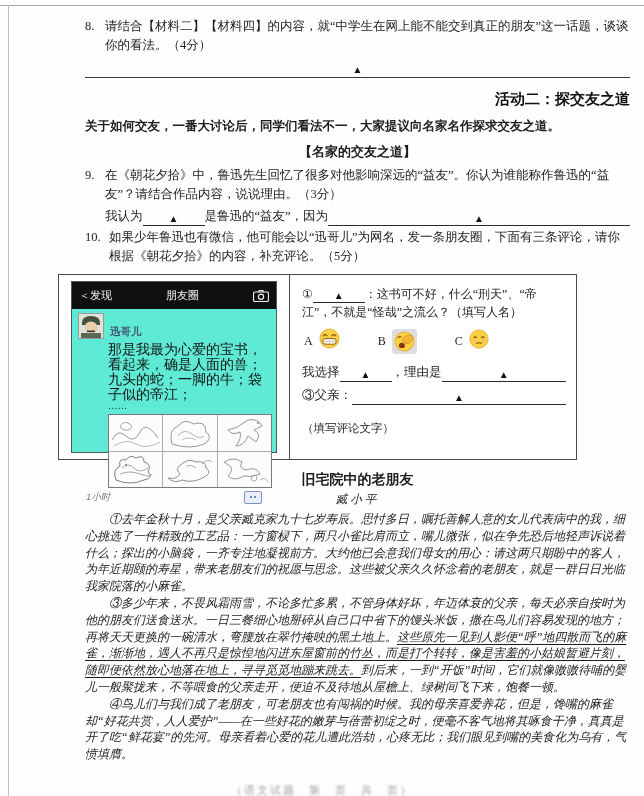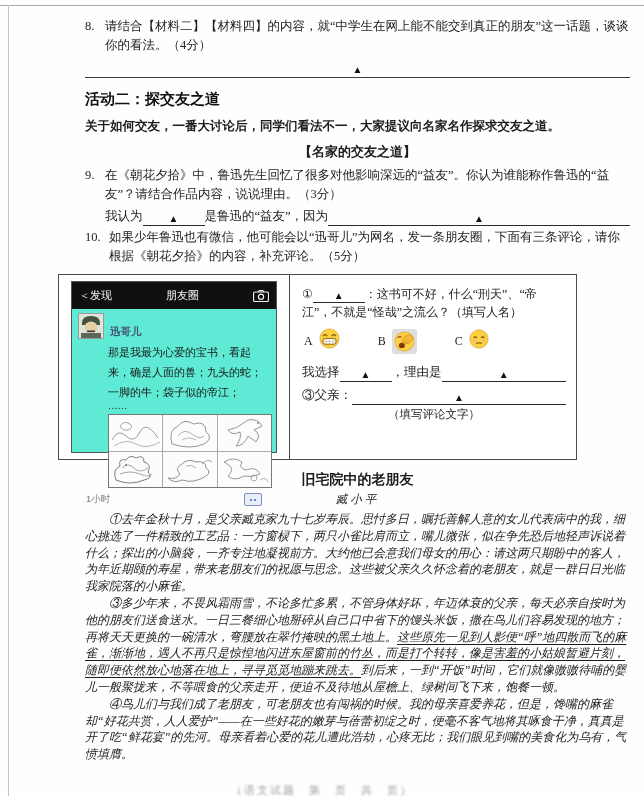--- a/index.html
+++ b/index.html
@@ -12,21 +12,21 @@
   .content{position:absolute;left:85px;top:17px;width:545px;}
 
   
   .q-row{display:flex;font-size:12.5px;line-height:19px;}
   .q-num{flex:0 0 20px;}
   .q-text{flex:1;}
 
   .ans-line{margin:7px 0 4px 0;border-bottom:1.4px solid #3a3a3a;text-align:center;
             font-size:10px;line-height:15px;color:#111;}
 
-  .h-activity{margin:12px 0 8px 0;text-align:left;font-family:"Liberation Sans","DejaVu Sans",sans-serif;
+  .h-activity{margin:12px 0 8px 0;text-align:right;font-family:"Liberation Sans","DejaVu Sans",sans-serif;
               font-weight:bold;font-size:15px;color:#111;}
   .intro{margin:0 0 8px 0;font-family:"Liberation Sans","DejaVu Sans",sans-serif;font-weight:bold;
          font-size:12.5px;line-height:18px;}
   .h-sub{margin:6px 0 5px 0;text-align:center;font-family:"Liberation Sans","DejaVu Sans",sans-serif;
          font-weight:bold;font-size:13px;}
 
   .fill-line{display:flex;align-items:flex-end;font-size:12.5px;line-height:20px;margin:2px 0 2px 20px;}
   .fill-line .txt{white-space:nowrap;}
   .blank{display:flex;align-items:flex-end;justify-content:center;border-bottom:1px solid #2a2a2a;
          font-size:10px;line-height:13px;color:#111;}
@@ -39,39 +39,39 @@
   .wx-bar{flex:0 0 27px;background:#101010;color:#f3f3f3;display:flex;align-items:center;
           font-family:"Liberation Sans","DejaVu Sans",sans-serif;font-size:11px;padding:0 7px;}
   .wx-back{flex:0 0 auto;}
   .wx-title{flex:1;text-align:center;}
   .wx-cam{flex:0 0 auto;display:flex;}
   .wx-body{flex:1;padding:4px 6px 2px 6px;display:flex;flex-direction:column;}
   .wx-userline{display:flex;align-items:flex-end;}
   .wx-avatar{flex:0 0 24px;height:24px;margin-right:6px;border:1px solid #9a9a9a;}
   .wx-name{font-family:"Liberation Sans","DejaVu Sans",sans-serif;font-weight:bold;font-size:10.5px;
            color:#45536f;padding-top:2px;}
-  .wx-post{font-size:11px;line-height:20px;color:#151515;margin:3px 0 0 30px;}
+  .wx-post{font-size:14px;line-height:15px;color:#151515;margin:3px 0 0 30px;}
   .wx-dots{font-size:9.5px;line-height:9px;margin-left:30px;color:#151515;}
   .wx-grid{margin:3px 0 0 30px;width:162px;border:1px solid #777;display:grid;
            grid-template-columns:1fr 1fr 1fr;grid-template-rows:1fr 1fr;gap:1px;background:#aaa;height:72px;}
   .wx-grid .cell{background:#fcfcfc;overflow:hidden;display:flex;align-items:center;justify-content:center;}
-  .wx-foot{flex:0 0 18px;display:flex;align-items:flex-end;justify-content:space-between;padding:0 8px 2px 8px;}
+  .wx-foot{flex:0 0 18px;display:flex;align-items:center;justify-content:space-between;padding:0 8px 2px 8px;font-style:italic;}
   .wx-time{font-size:9.5px;color:#777;font-family:"Liberation Sans","DejaVu Sans",sans-serif;}
   .wx-cmt{width:16px;height:11px;border:1px solid #7b8fc0;border-radius:2px;background:#e9eef9;
           display:flex;align-items:center;justify-content:center;gap:2px;}
   .wx-cmt i{width:2px;height:2px;border-radius:50%;background:#3f5fa8;}
 
   .q10-right{flex:1;padding:10px 10px 6px 12px;font-size:12px;line-height:18px;display:flex;flex-direction:column;}
   .c-line{margin-bottom:1px;}
   .c1-head{display:flex;align-items:flex-end;}
   .emoji-row{display:flex;align-items:center;margin:6px 0 8px 2px;}
   .emoji-row .opt-label{font-size:12px;margin-right:6px;}
   .emoji-row .gap{width:38px;}
   .emoji-bg{background:#dedede;border-radius:3px;padding:2px;display:flex;}
-  .c-note{text-align:center;font-size:11.5px;margin-top:0;}
+  .c-note{text-align:left;font-size:11.5px;margin-top:14px;}
 
   
   .essay{margin-top:11px;}
   .essay-title{text-align:center;font-weight:bold;font-size:14px;margin:0 0 3px 0;}
   .essay-author{text-align:center;font-style:italic;font-size:11.5px;letter-spacing:3px;margin:0 0 4px 0;}
   .ep{margin:0;font-size:12px;line-height:16.8px;text-indent:2em;font-style:italic;}
   .ep .ul{text-decoration:underline;text-underline-offset:3px;}
 
   .footer{position:absolute;left:0;right:0;top:783px;text-align:center;color:#9a9a9a;font-size:11px;
           filter:blur(1.1px);letter-spacing:2px;}

